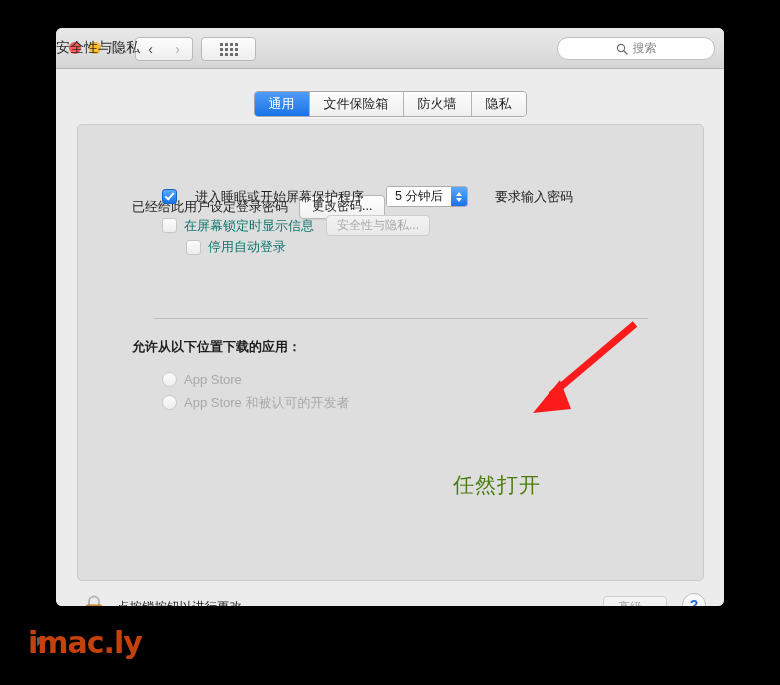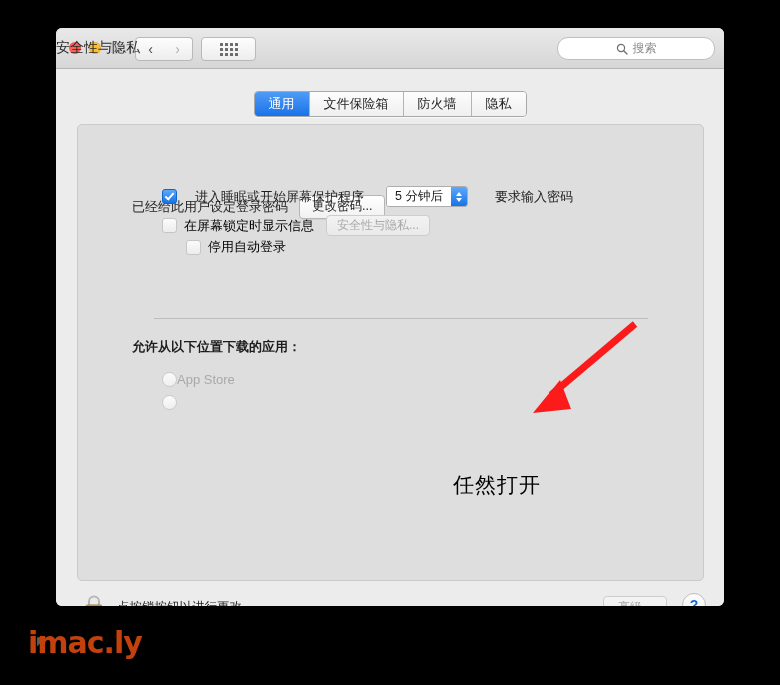--- a/index.html
+++ b/index.html
@@ -195,21 +195,21 @@
     border: solid #ffffff;
     border-width: 0 2px 2px 0;
     transform: rotate(42deg);
   }
   .cb.off {
     background: linear-gradient(to bottom, #fbfbfb 0%, #ededed 100%);
     border: 1px solid #c6c6c6;
   }
 
   .cb-label { font-size: 13px; color: #1d1d1d; }
-  .cb-label.disabled { color: #000000; }
+  .cb-label.disabled { color: #0f766e; }
 
   #sleep-delay-select {
     margin-left: 4px;
     display: flex;
     align-items: stretch;
     height: 19px;
     border: 1px solid #adadad;
     border-radius: 3px;
     overflow: hidden;
     background: #ffffff;
@@ -265,21 +265,21 @@
   
   #download-heading {
     position: absolute;
     left: 54px;
     top: 213px;
     font-size: 13px;
     color: #1d1d1d;
     font-weight: bold;
   }
   #radio-group { position: absolute; left: 84px; top: 243px; }
-  .radio-row { display: flex; align-items: center; height: 23px; }
+  .radio-row { display: flex; align-items: center; gap: 7px; height: 23px; }
   .rb {
     width: 13px; height: 13px;
     border-radius: 50%;
     flex: none;
     position: relative;
     background: linear-gradient(to bottom, #fbfbfb 0%, #efefef 100%);
     border: 1px solid #c9c9c9;
   }
   .rb.on::after {
     content: "";
@@ -296,21 +296,21 @@
     position: absolute;
     left: 0; top: 0;
     width: 668px; height: 538px;
     pointer-events: none;
   }
   #annotation-text {
     position: absolute;
     left: 397px;
     top: 402px;
     font-size: 21px;
-    color: #000000;
+    color: #4d7c0f;
     letter-spacing: 1px;
   }
 
   
   #lock-row {
     position: absolute;
     left: 27px;
     top: 525px;
     display: flex;
     align-items: center;
@@ -457,20 +457,21 @@
 
       <div id="download-heading">允许从以下位置下载的应用：</div>
 
       <div id="radio-group">
         <div class="radio-row">
           <span class="rb"></span>
           <span class="rb-label">App Store</span>
         </div>
         <div class="radio-row">
           <span class="rb"></span>
+          <span class="rb-label">App Store 和被认可的开发者</span>
         </div>
       </div>
     </div>
 
     <svg id="annotation-arrow" viewBox="0 0 668 538">
       <line x1="579" y1="255" x2="495" y2="326" stroke="#fc1b1b" stroke-width="7"></line>
       <polygon points="477,344 504,311 515,340" fill="#fc1b1b"></polygon>
     </svg>
 
     <div id="annotation-text">任然打开</div>

